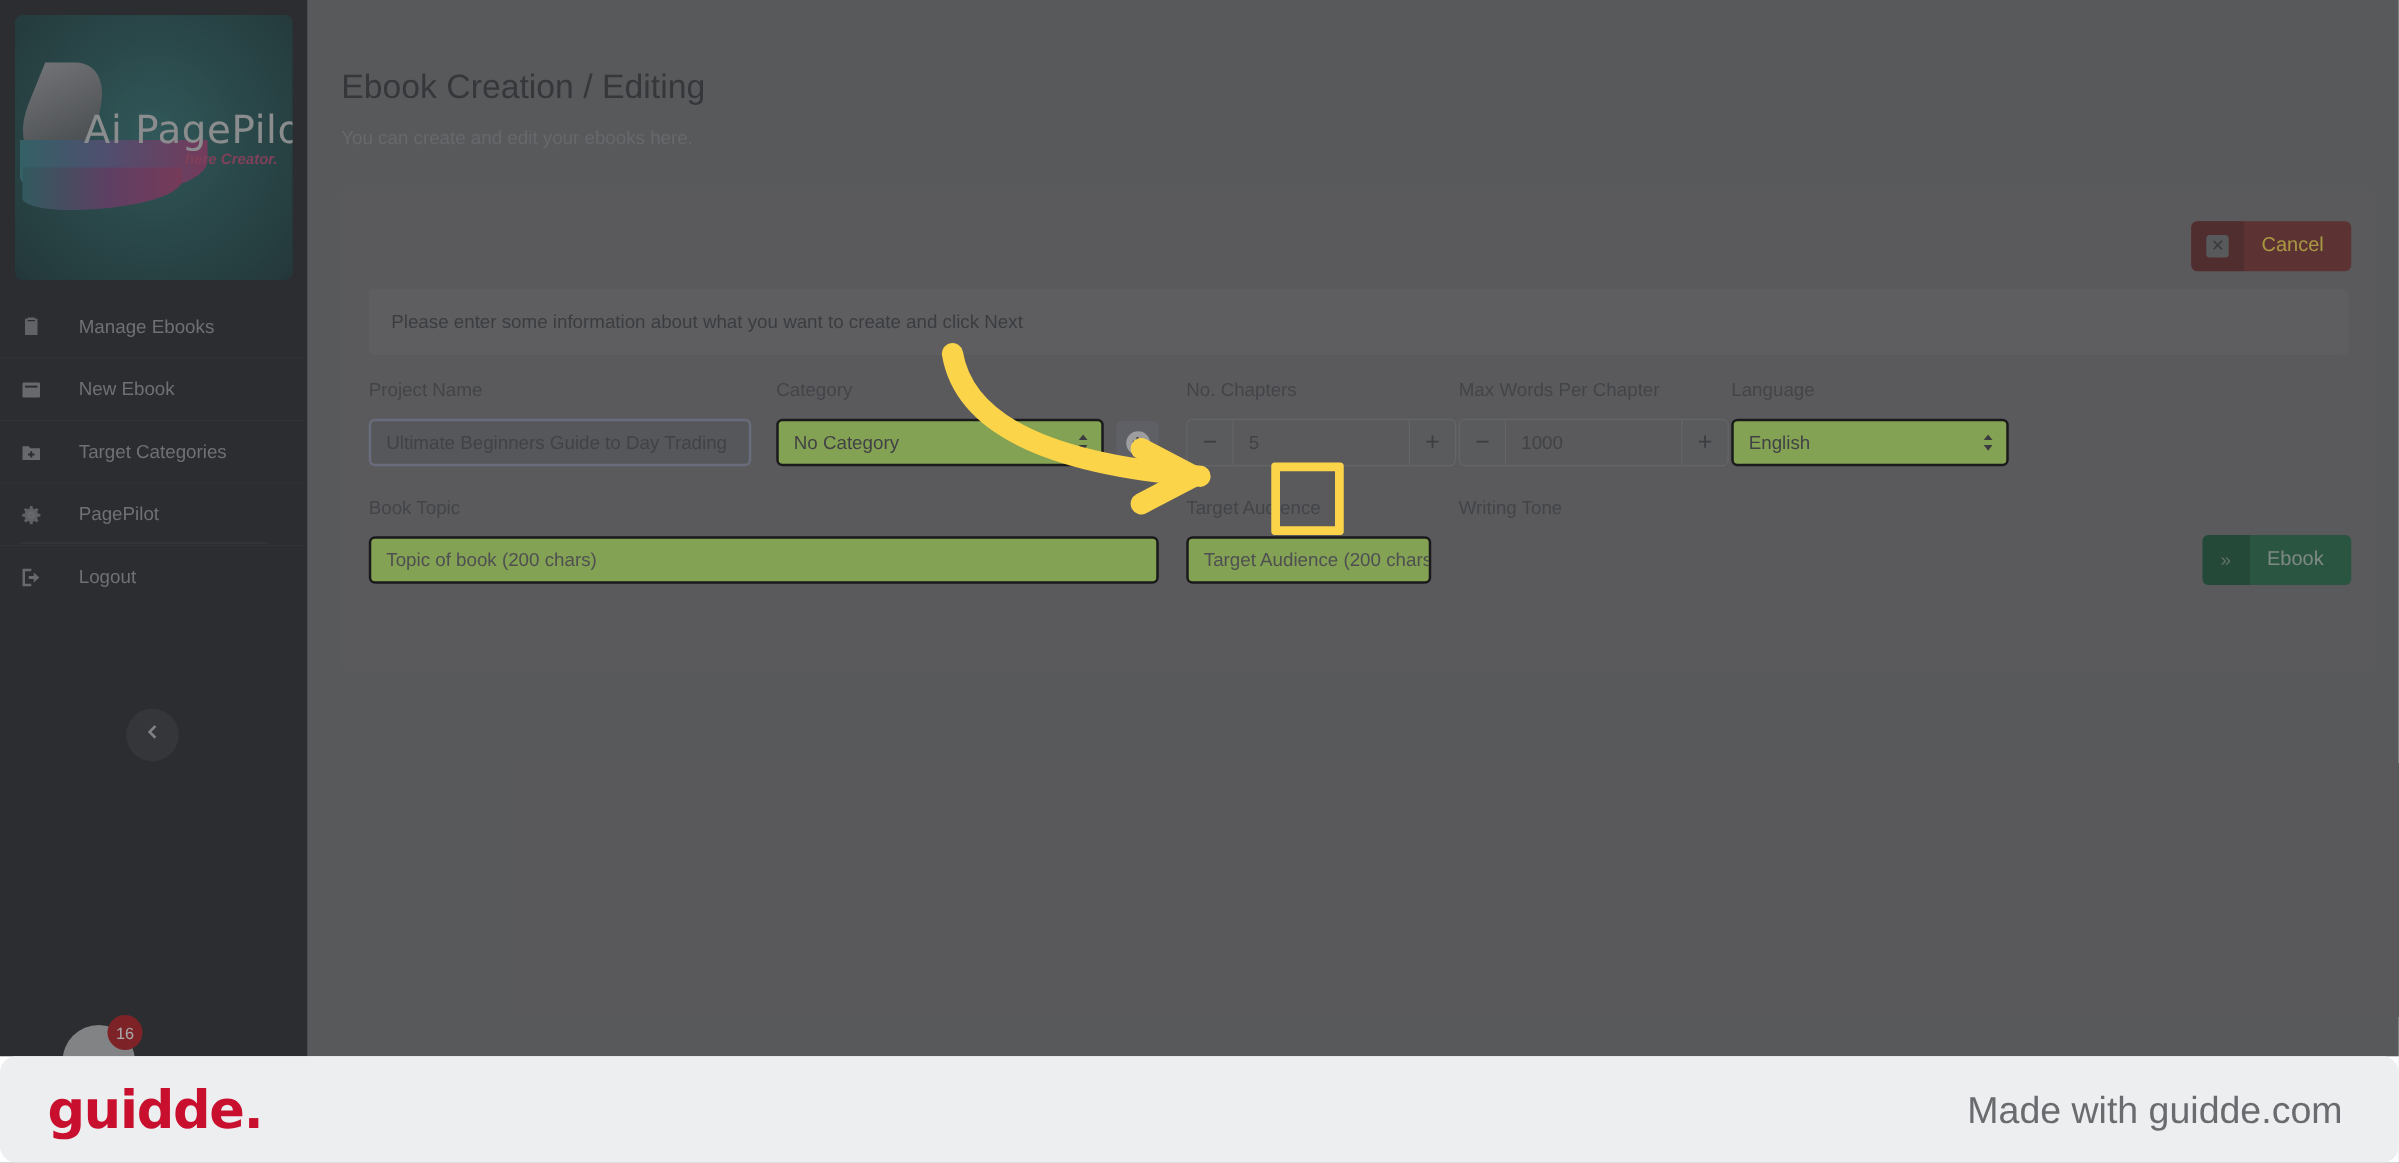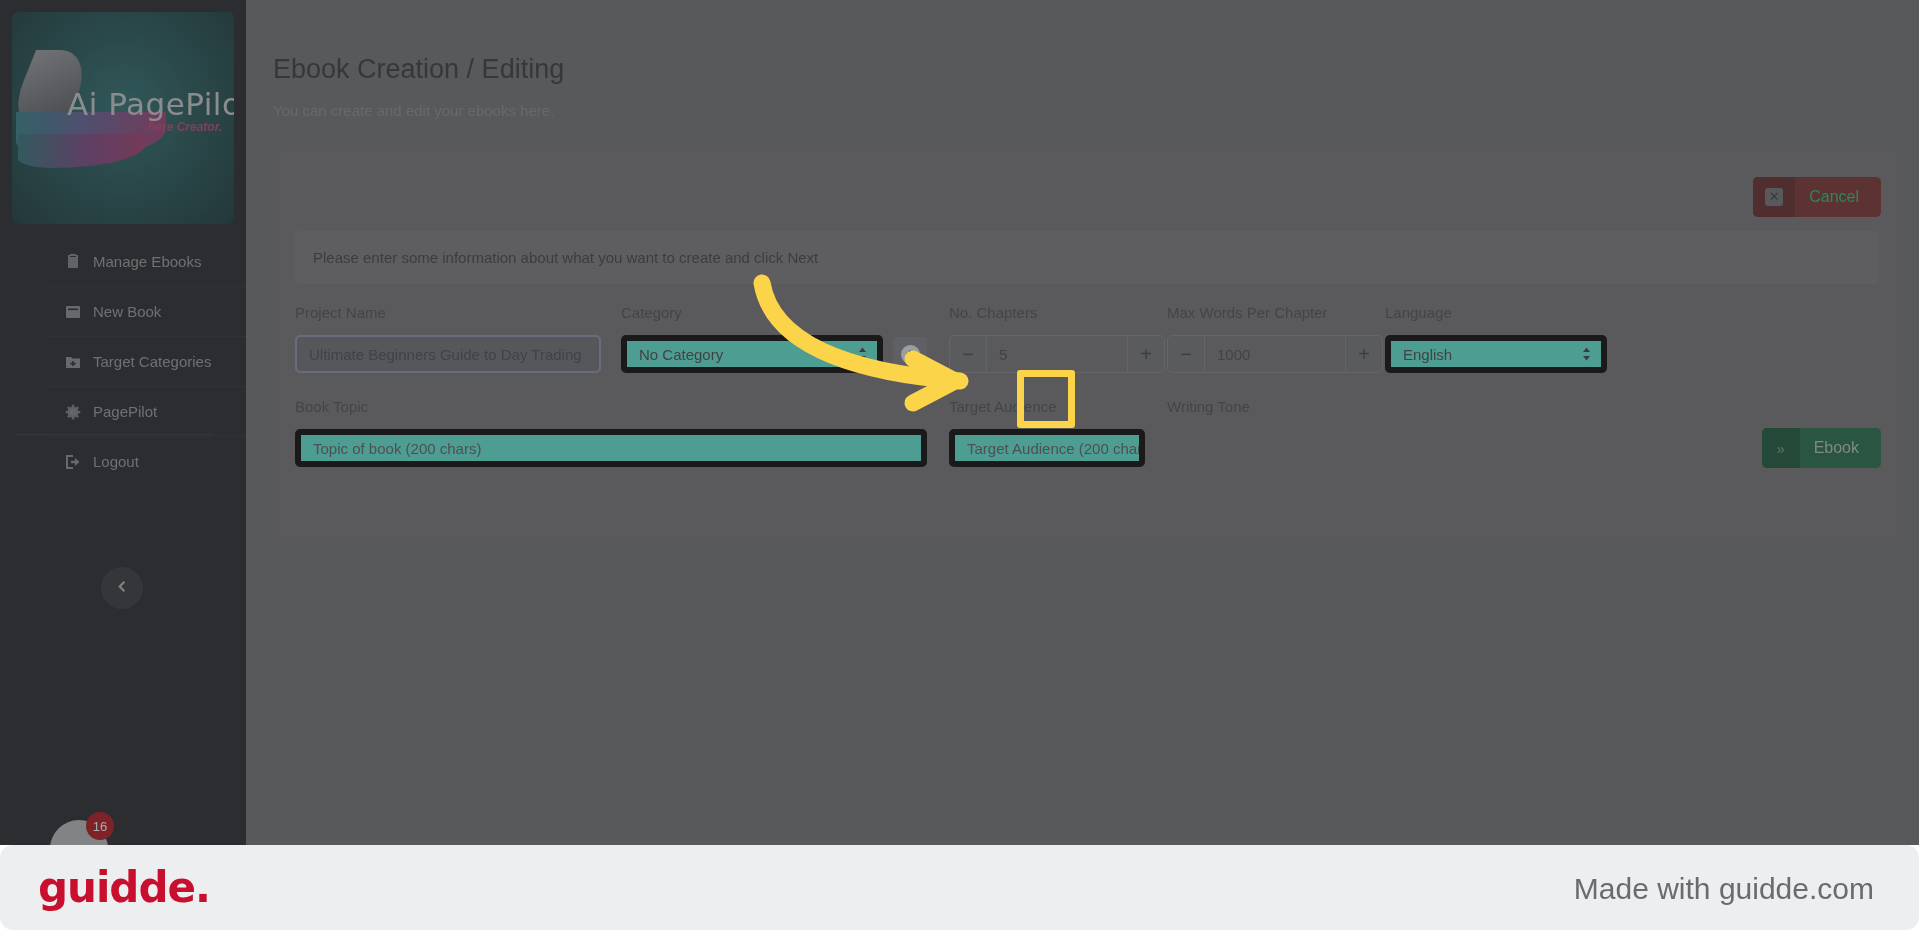--- a/index.html
+++ b/index.html
@@ -52,25 +52,24 @@
   }
   .swoosh-c {
     position: absolute; left: 6px; top: 122px; width: 128px; height: 34px;
     background: linear-gradient(90deg,#2b7279 0%,#7b4382 55%, #a43a6e 100%);
     border-radius: 0 0 80% 30%;
   }
 
   .nav { position: absolute; left: 0; top: 236px; width: 246px; }
   .nav-item {
     position: relative; display: flex; align-items: center;
-    height: 50px; padding-left: 16px; gap: 12px;
+    height: 50px; padding-left: 16px; gap: 30px;
     color: #97999c; font-size: 15px;
     border-top: 1px solid #2a2c31;
     cursor: pointer;
-    margin-left: 48px;
   }
   .nav-item:first-child { border-top: none; }
   .nav-ico { width: 17px; height: 17px; flex: 0 0 17px; display: flex; align-items: center; justify-content: center; }
   .nav-ico svg { width: 16px; height: 16px; fill: #8a8d91; }
   .nav-sep {
     position: absolute; left: 16px; top: 434px; width: 198px; height: 1px;
     background: #34363b;
   }
   .collapse-btn {
     position: absolute; left: 101px; top: 567px; width: 42px; height: 42px;
@@ -116,36 +115,36 @@
   .cancel-ico {
     width: 42px; display: flex; align-items: center; justify-content: center;
     background: #612222;
   }
   .cancel-ico .x {
     width: 18px; height: 18px; background: #6f7073; border-radius: 3px;
     color: #3a3b3e; font-size: 13px; line-height: 18px; text-align: center;
   }
   .cancel-lbl {
     display: flex; align-items: center; padding: 0 22px 0 14px;
-    color: #22c55e; font-size: 16px;
+    color: #fde047; font-size: 16px;
   }
 
   .banner {
     position: absolute; left: 22px; top: 79px; right: 22px; height: 53px;
     background: #797a7d; border-radius: 5px;
     display: flex; align-items: center; padding-left: 18px;
     color: #3c3e42; font-size: 15px;
   }
 
   .field-label {
     position: absolute; font-size: 15px; color: #4a4c50;
   }
   .ctrl {
     position: absolute; height: 38px; border-radius: 5px;
-    border: 6px solid #000000; background: #5eead4;
+    border: 2px solid #000000; background: #bef264;
     display: flex; align-items: center; padding: 0 12px;
     font-size: 15px; color: #46484c; white-space: nowrap; overflow: hidden;
   }
   .ctrl.placeholder { color: #5d5f63; }
   .ctrl.focused {
     border: 2px solid #8d93ad; background: #6c6d71;
   }
   .sel-arrow {
     position: absolute; right: 10px; top: 50%; transform: translateY(-50%);
     width: 9px; height: 15px;
@@ -243,21 +242,21 @@
           </span>
           <span>Manage Ebooks</span>
         </div>
         <div class="nav-item">
           <span class="nav-ico">
             <svg viewBox="0 0 16 16">
                 <rect x="1" y="2" width="14" height="12" rx="1"></rect>
                 <rect x="3" y="4.5" width="10" height="1.6" fill="#212328"></rect>
               </svg>
           </span>
-          <span>New Book</span>
+          <span>New Ebook</span>
         </div>
         <div class="nav-item">
           <span class="nav-ico">
             <svg viewBox="0 0 16 16">
                 <path d="M1 3h5l1.3 1.6H15V14H1z"></path>
                 <path d="M7.2 7h1.6v1.8H10.6v1.6H8.8V12H7.2v-1.6H5.4V8.8h1.8z" fill="#212328"></path>
               </svg>
           </span>
           <span>Target Categories</span>
         </div>

